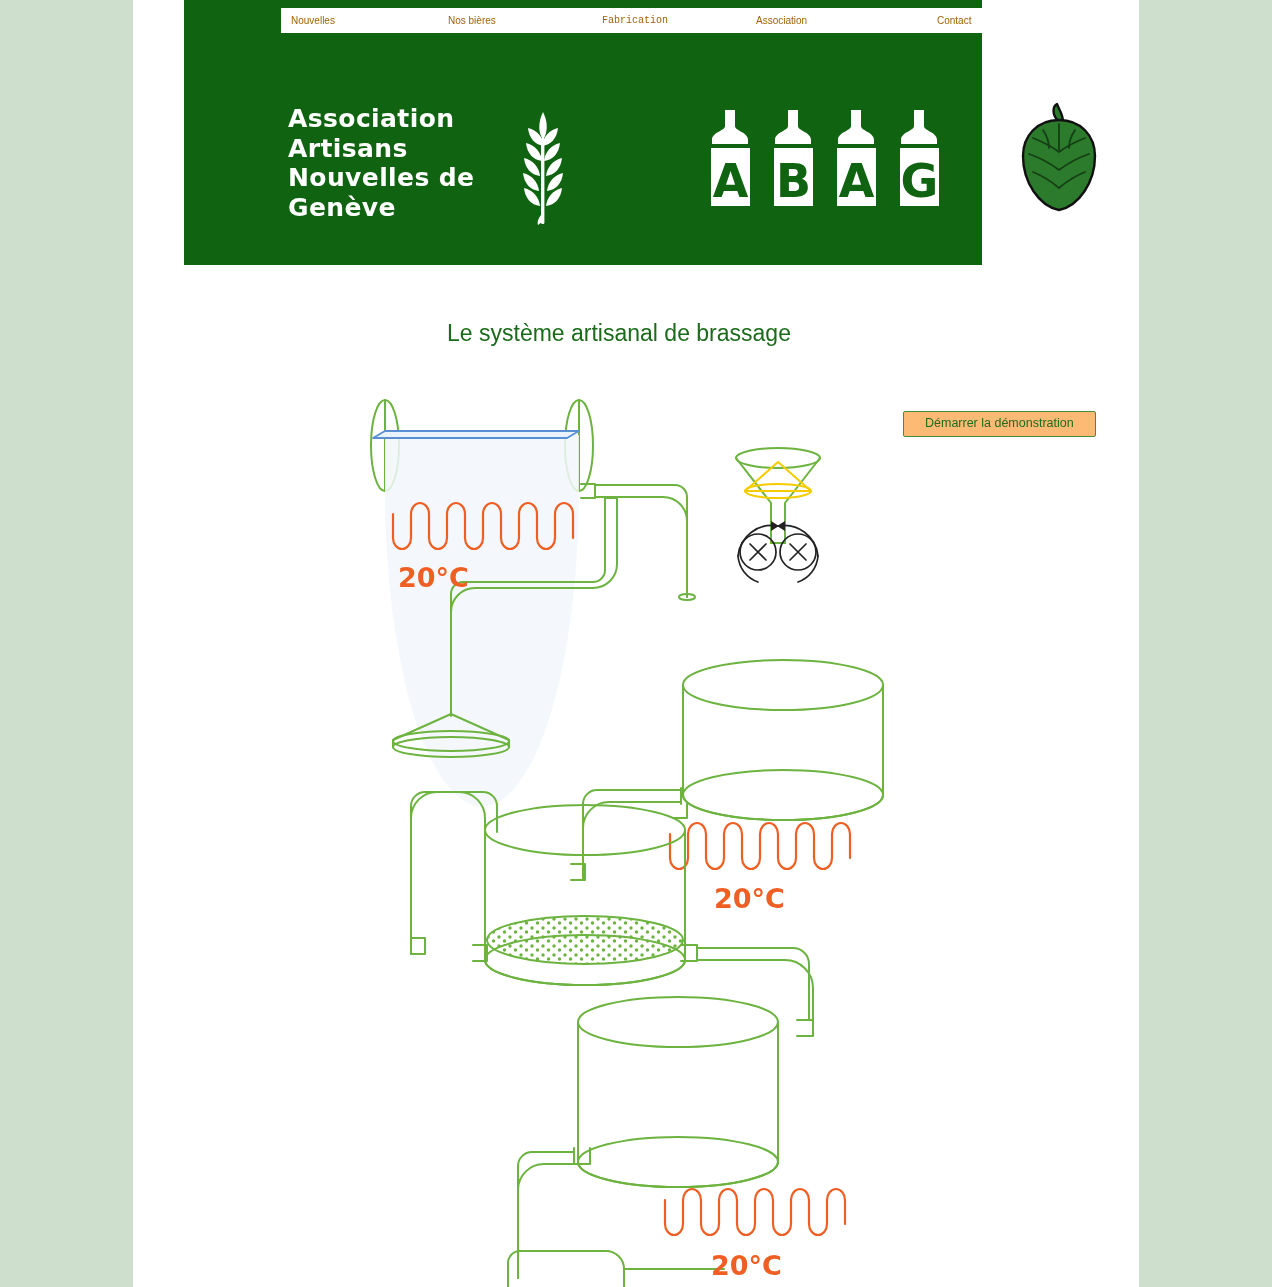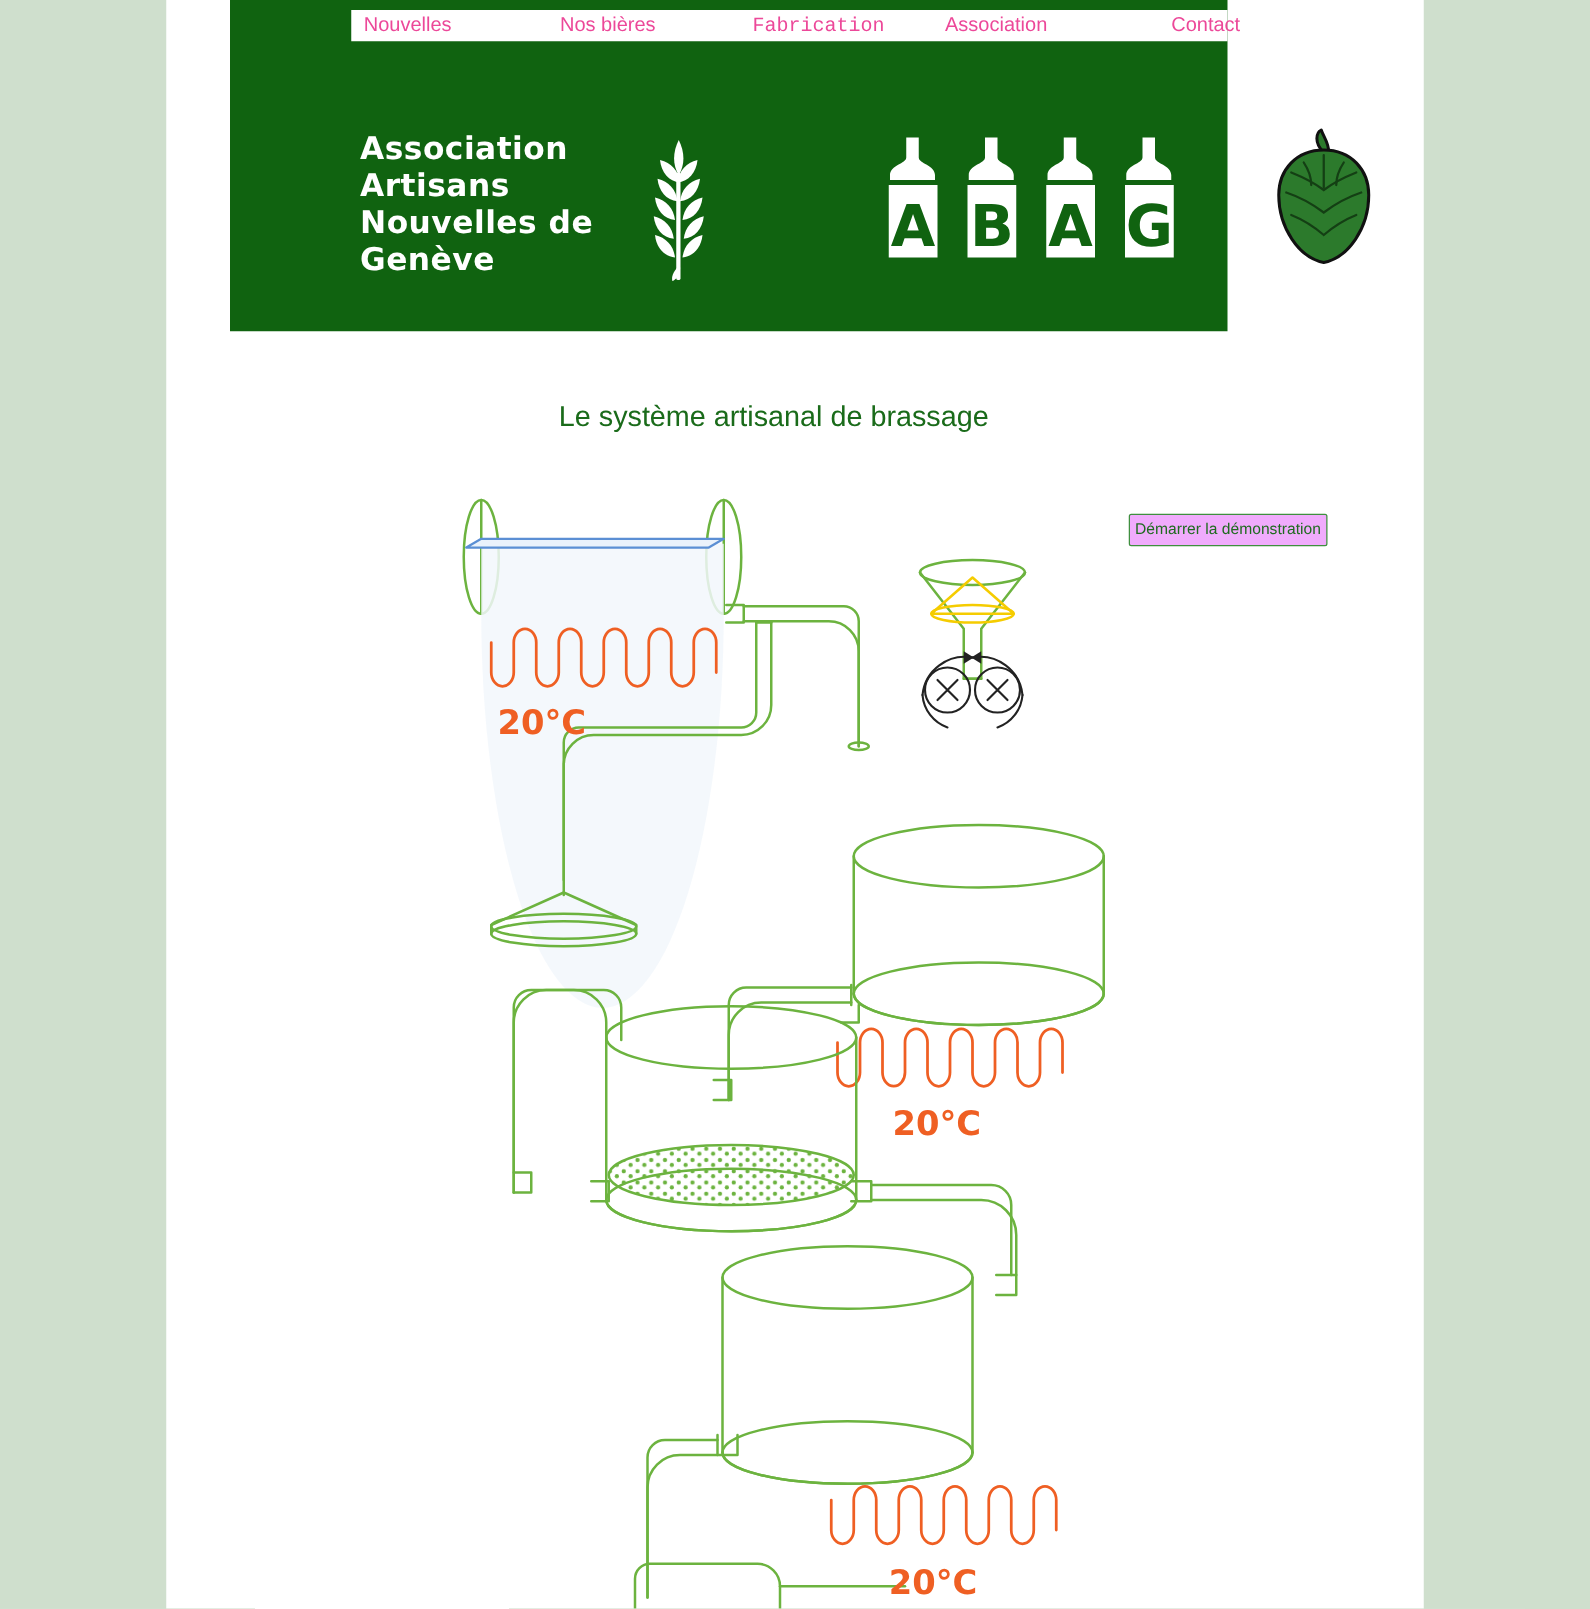--- a/index.html
+++ b/index.html
@@ -33,22 +33,22 @@
   
   .navbar {
     position: absolute;
     left: 281px; top: 8px;
     width: 701px; height: 25px;
     background: #ffffff;
     display: flex;
     align-items: center;
   }
   .nav-item {
-    color: #ec4899;
-    font-size: 16px;
+    color: #a16207;
+    font-size: 10px;
     line-height: 1;
     text-decoration: none;
     white-space: nowrap;
     cursor: pointer;
   }
   .nav-item:nth-child(1){ position:absolute; left:10px; }
   .nav-item:nth-child(2){ position:absolute; left:167px; }
   .nav-item:nth-child(3){ position:absolute; left:321px;font-family:Liberation Mono, monospace; }
   .nav-item:nth-child(4){ position:absolute; left:475px; }
   .nav-item:nth-child(5){ position:absolute; left:630px;margin-left:26px; }
@@ -79,22 +79,22 @@
     text-align: center;
     color: #1a6b1a;
     font-size: 23px;
     font-weight: normal;
   }
 
   
   .demo-btn {
     position: absolute;
     left: 903px; top: 411px;
-    padding: 4px 4px;
-    background: #f0abfc;
+    padding: 4px 21px;
+    background: #fdba74;
     border: 1px solid #3f8f3f;
     border-radius: 2px;
     color: #1f6b1f;
     font-size: 12.5px;
     line-height: 1.25;
     cursor: pointer;
     white-space: nowrap;
   }
 
   

